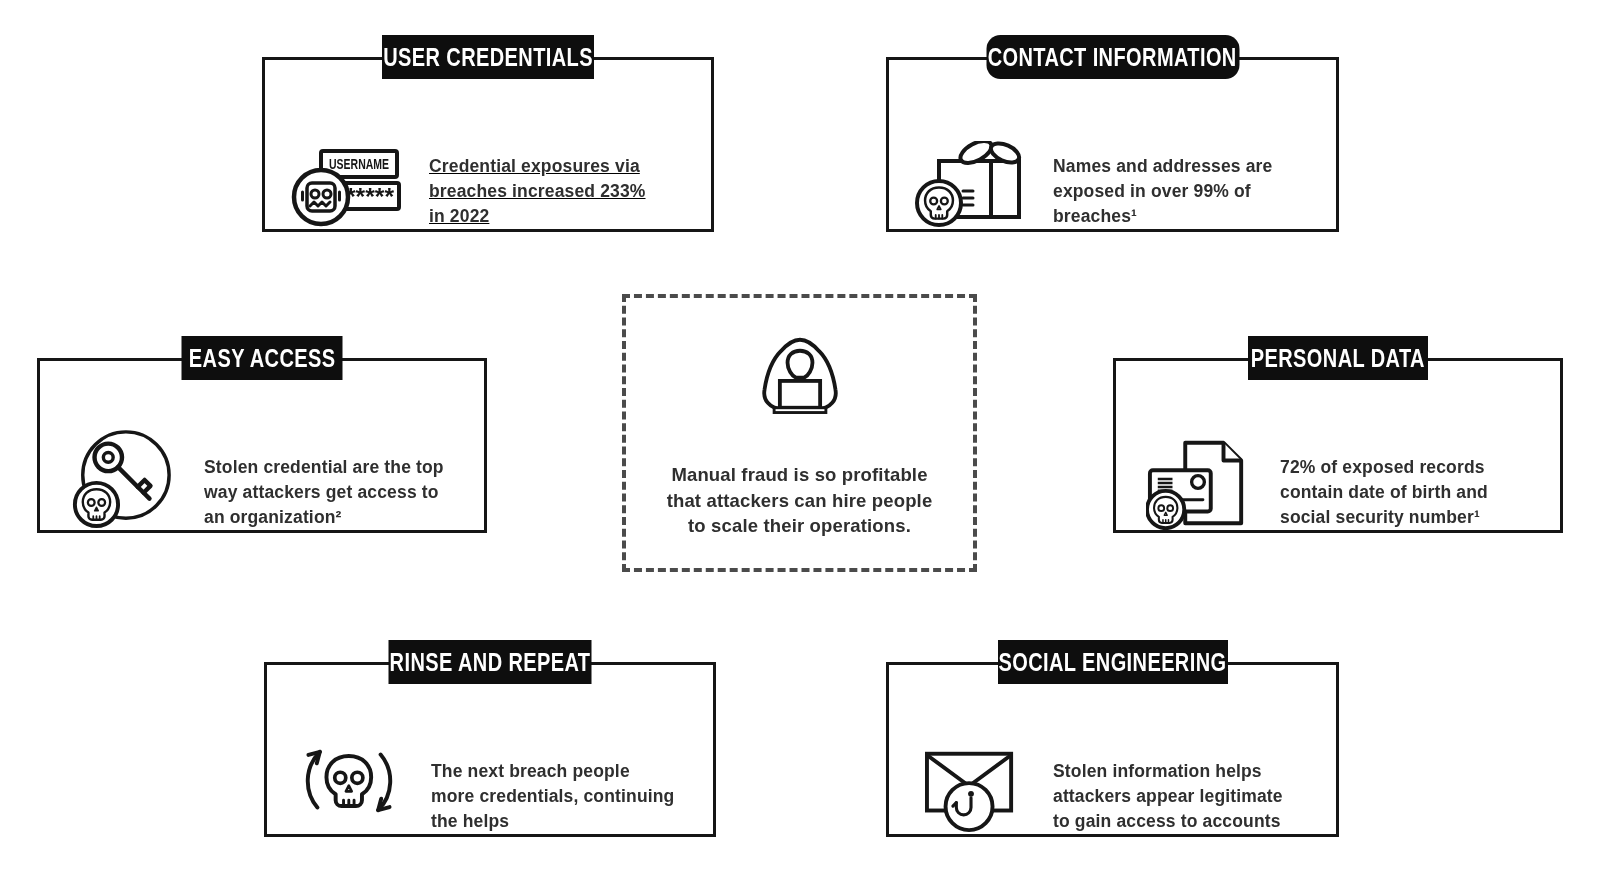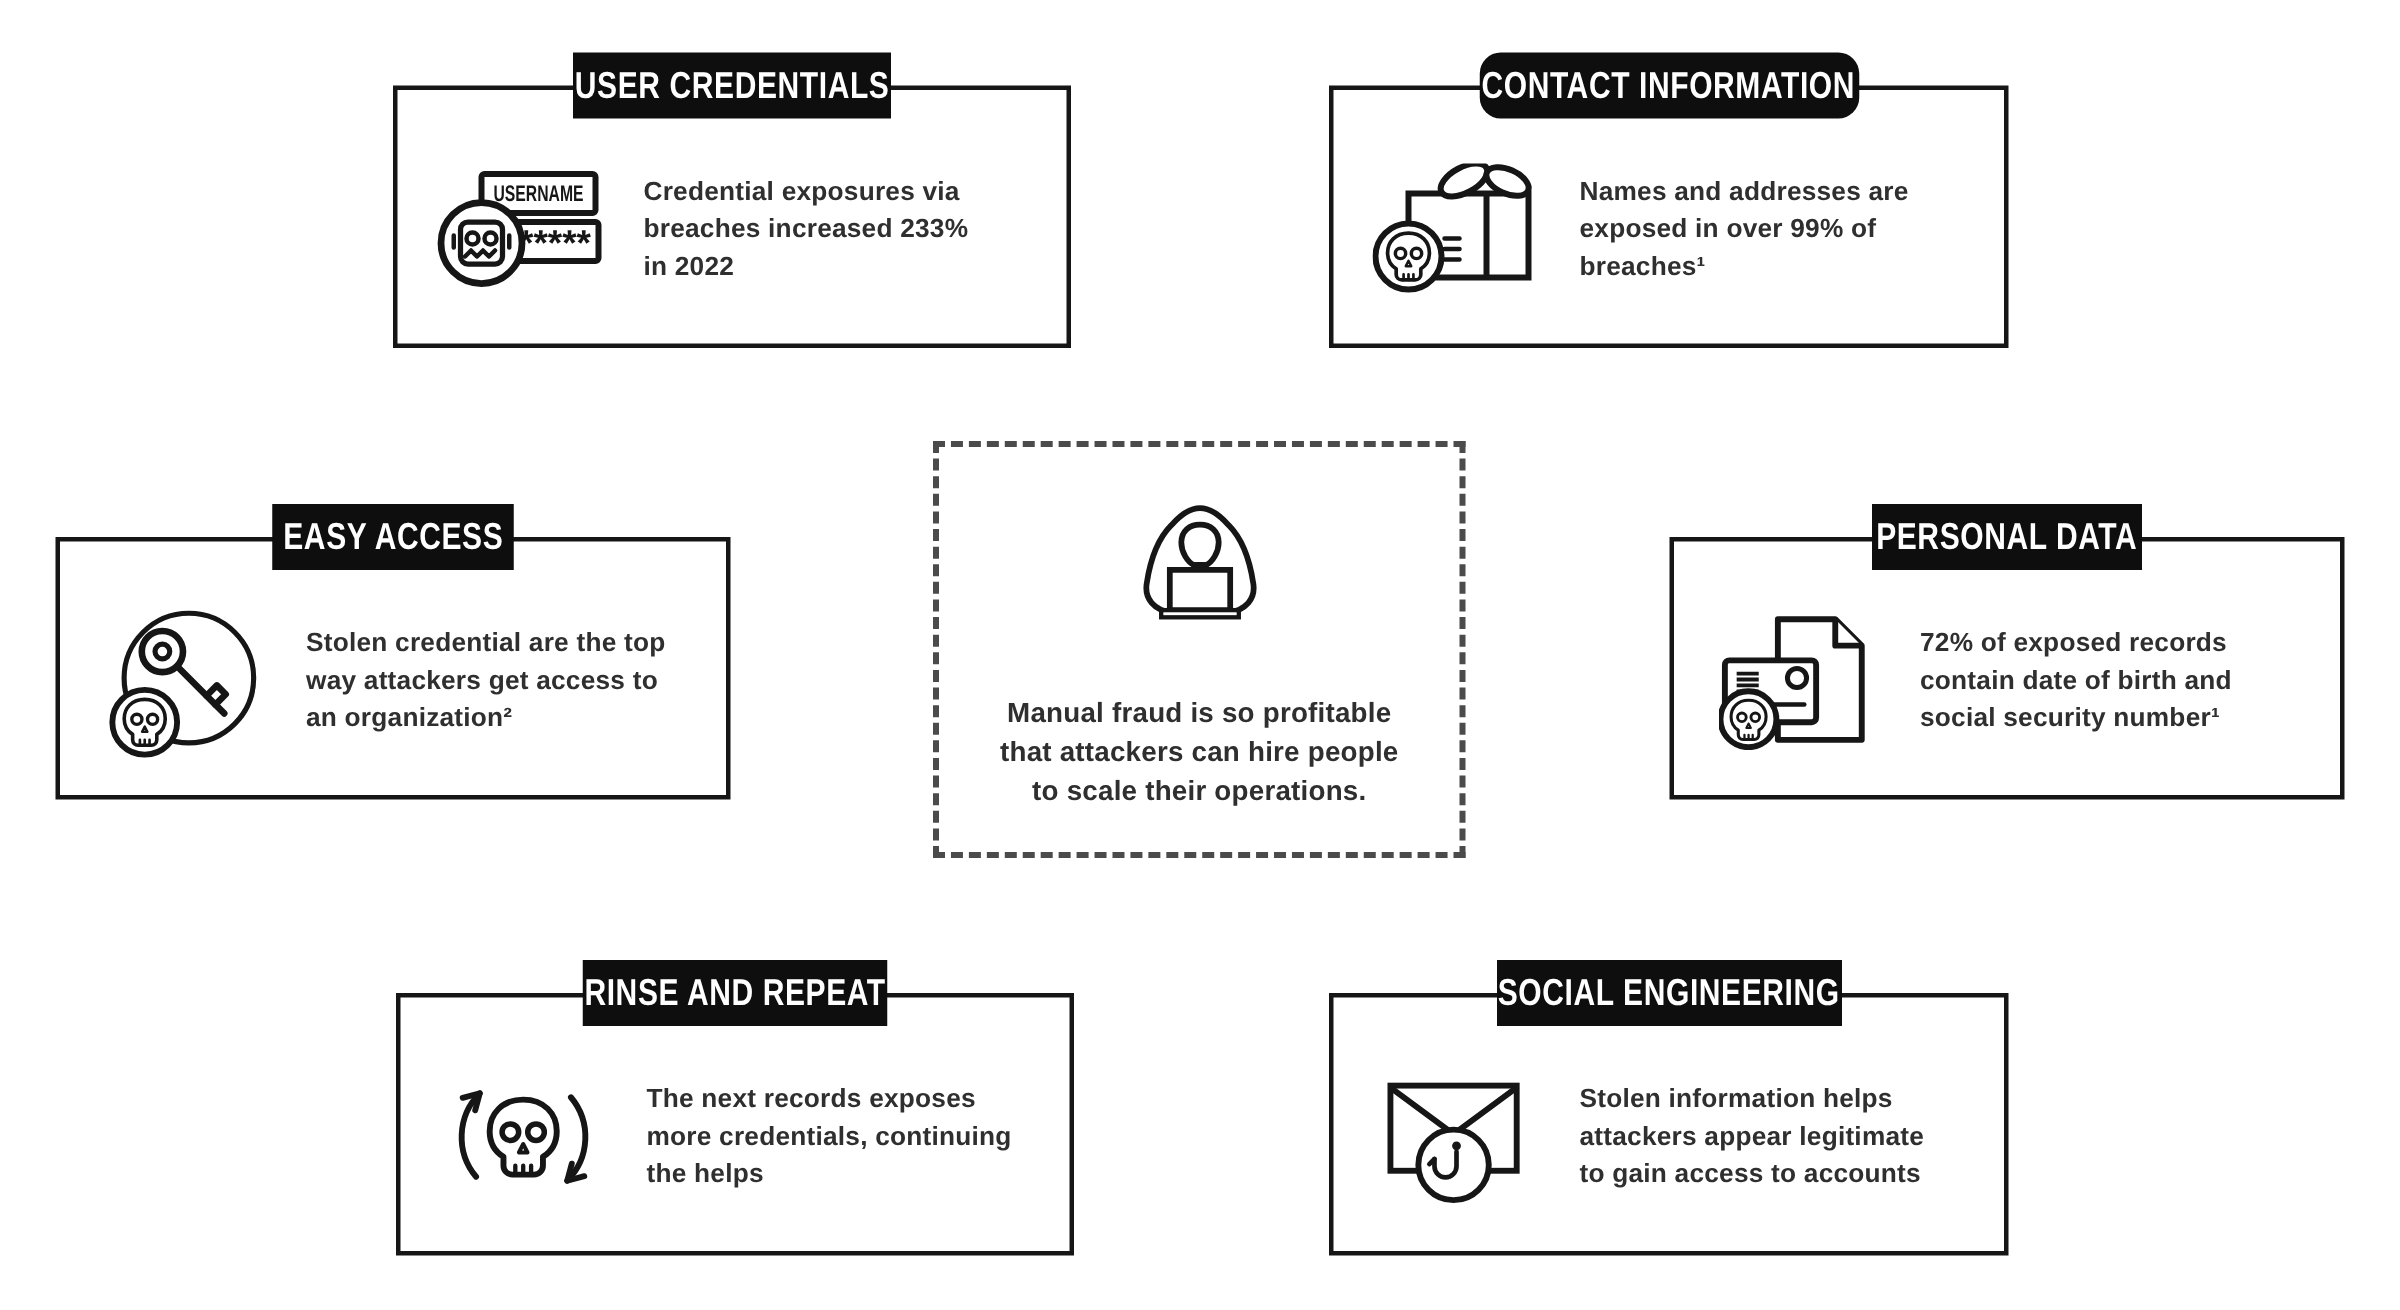--- a/index.html
+++ b/index.html
@@ -1,39 +1,39 @@
 <!DOCTYPE html>
 <html><head>
 <meta charset="utf-8">
 <style>
   html,body{margin:0;padding:0;background:#ffffff;}
   #stage{position:relative;width:1600px;height:873px;background:#ffffff;overflow:hidden;
          font-family:"Liberation Sans",sans-serif;}
   .card{position:absolute;border:3px solid #161616;background:#ffffff;box-sizing:border-box;}
-  .pos-user{left:262px;top:57px;width:452px;height:175px;}
+  .pos-user{left:262px;top:57px;width:452px;height:175px;text-decoration:underline;}
   .pos-contact{left:886px;top:57px;width:453px;height:175px;}
   .pos-easy{left:37px;top:358px;width:450px;height:175px;}
   .pos-personal{left:1113px;top:358px;width:450px;height:175px;}
   .pos-rinse{left:264px;top:662px;width:452px;height:175px;}
   .pos-social{left:886px;top:662px;width:453px;height:175px;}
   .dashed-card{position:absolute;left:622px;top:294px;width:355px;height:278px;
     border:4px dashed #4b4b4b;background:#ffffff;box-sizing:border-box;
     display:flex;flex-direction:column;align-items:center;justify-content:center;gap:33px;
     padding-top:6px;}
   .box-label{position:absolute;top:-25px;left:50%;transform:translateX(-50%);
     height:44px;background:#0e0e0e;display:flex;align-items:center;justify-content:center;}
   .label-text{color:#ffffff;font-weight:700;font-size:25px;letter-spacing:.5px;
     transform:scaleX(0.8);white-space:nowrap;}
   .w-user .box-label{width:212px;}
   .w-contact .box-label{width:253px;border-radius:14px;}
   .w-easy .box-label{width:161px;}
   .w-personal .box-label{width:180px;}
   .w-rinse .box-label{width:203px;}
   .w-social .box-label{width:230px;}
-  .card-body{display:flex;align-items:center;height:100%;padding-left:26px;padding-top:16px;
+  .card-body{display:flex;align-items:flex-end;height:100%;padding-left:26px;padding-top:16px;
     box-sizing:border-box;}
   .icon-wrap{flex:0 0 112px;display:flex;justify-content:center;align-items:center;}
   .text-wrap{margin-left:26px;font-size:17.5px;font-weight:700;color:#2f2f2f;
     line-height:1.42;letter-spacing:.15px;}
   .line{display:block;}
   .center-text{font-size:18.5px;font-weight:700;color:#2f2f2f;text-align:center;
     line-height:1.4;letter-spacing:.15px;}
   .defs-holder{position:absolute;width:0;height:0;overflow:hidden;}
   svg text{font-family:"Liberation Sans",sans-serif;font-weight:700;fill:#161616;}
 </style>
@@ -178,21 +178,21 @@
       <div class="icon-wrap">
         <svg width="106" height="106" viewBox="0 0 108 108">
           <path d="M21.8 81 A42 42 0 0 1 24.3 24.3" fill="none" stroke="#161616" stroke-width="4" stroke-linecap="round"></path>
           <path d="M12.7 27.4 L24.3 24.3 L21.2 35.9" fill="none" stroke="#161616" stroke-width="4" stroke-linecap="round" stroke-linejoin="round"></path>
           <path d="M86.2 27 A42 42 0 0 1 83.7 83.7" fill="none" stroke="#161616" stroke-width="4" stroke-linecap="round"></path>
           <path d="M95.3 80.6 L83.7 83.7 L86.8 72.1" fill="none" stroke="#161616" stroke-width="4" stroke-linecap="round" stroke-linejoin="round"></path>
           <use href="#skull-shape" transform="translate(27,24.6) scale(1.34)"></use>
         </svg>
       </div>
       <div class="text-wrap">
-        <span class="line">The next records exposes</span>
+        <span class="line">The next breach people</span>
         <span class="line">more credentials, continuing</span>
         <span class="line">the helps</span>
       </div>
     </div>
   </div>
 
   <div class="card pos-social w-social">
     <div class="box-label">
       <span class="label-text">SOCIAL ENGINEERING</span>
     </div>

